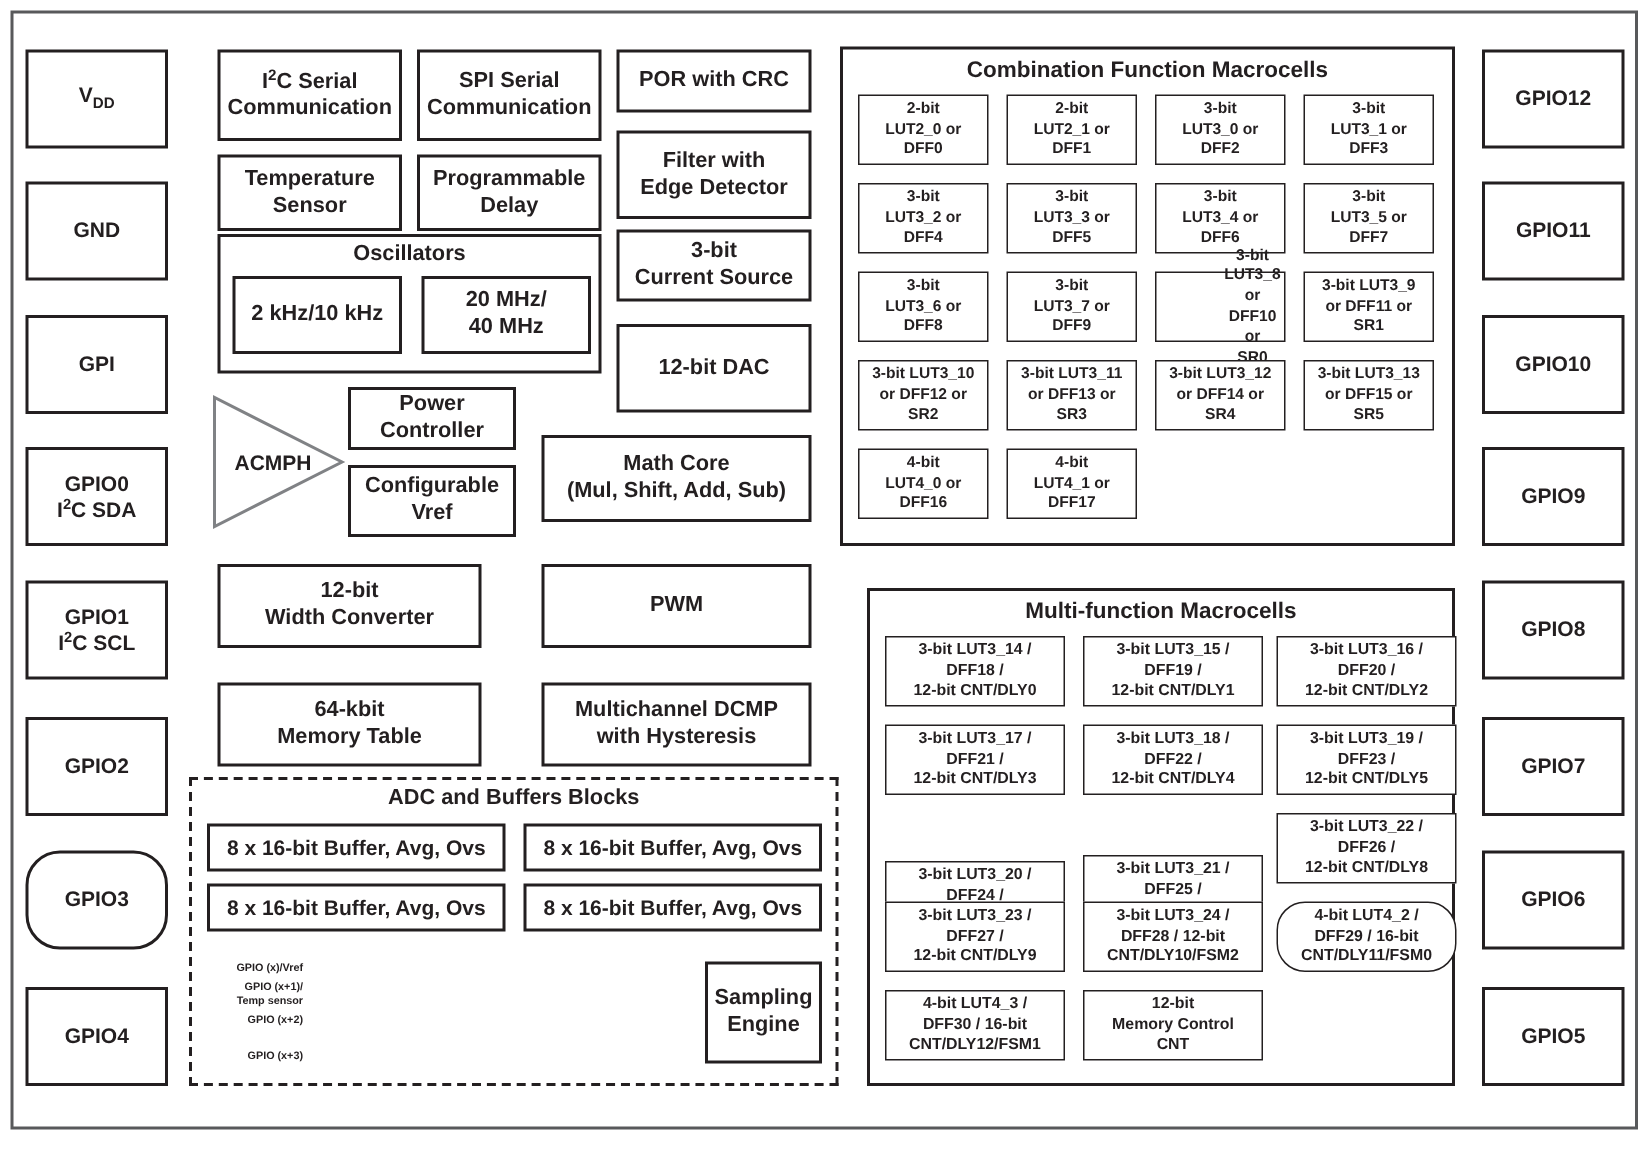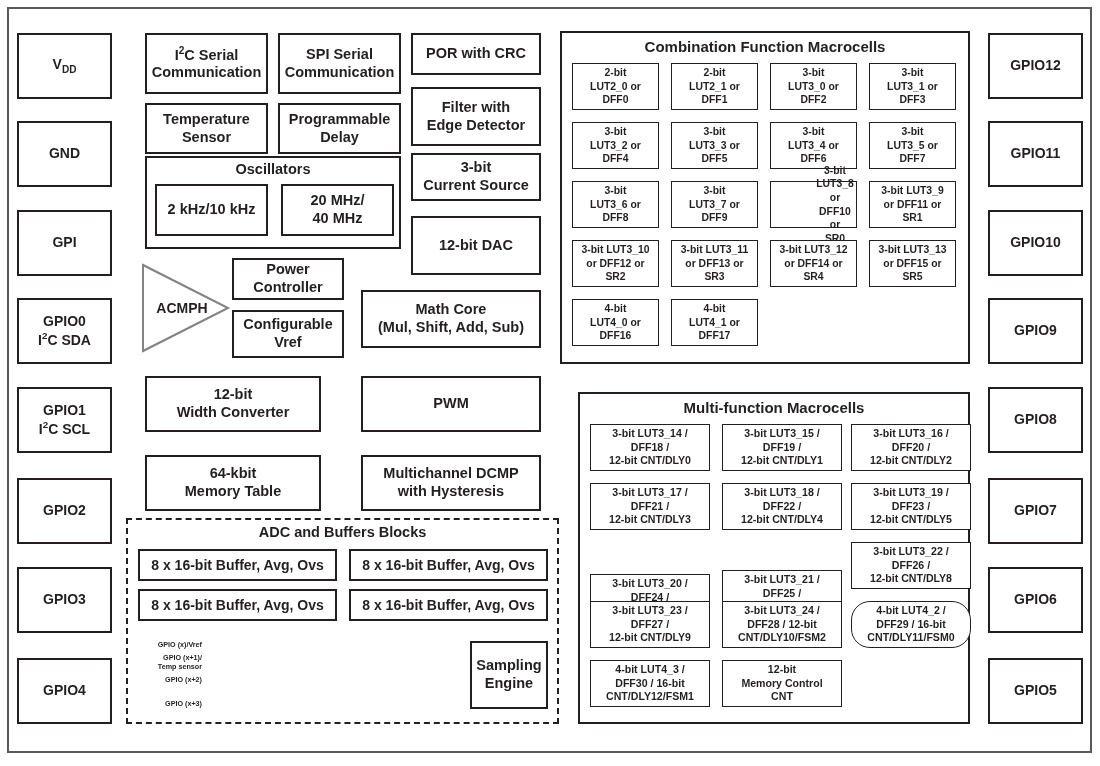--- a/index.html
+++ b/index.html
@@ -124,21 +124,21 @@
   </div>
   <div class="blk pad" style="left:17px;top:298px;width:95px;height:66px;">
     <span>GPIO0<br>I<sup>2</sup>C SDA</span>
   </div>
   <div class="blk pad" style="left:17px;top:387px;width:95px;height:66px;">
     <span>GPIO1<br>I<sup>2</sup>C SCL</span>
   </div>
   <div class="blk pad" style="left:17px;top:478px;width:95px;height:66px;">
     <span>GPIO2</span>
   </div>
-  <div class="blk pad" style="left:17px;top:567px;width:95px;height:66px;">
+  <div class="blk pad" style="left:17px;top:567px;width:95px;height:66px;border-radius:23px;">
     <span>GPIO3</span>
   </div>
   <div class="blk pad" style="left:17px;top:658px;width:95px;height:66px;">
     <span>GPIO4</span>
   </div>
 
   <div class="blk pad" style="left:988px;top:33px;width:95px;height:66px;">
     <span>GPIO12</span>
   </div>
   <div class="blk pad" style="left:988px;top:121px;width:95px;height:66px;">

